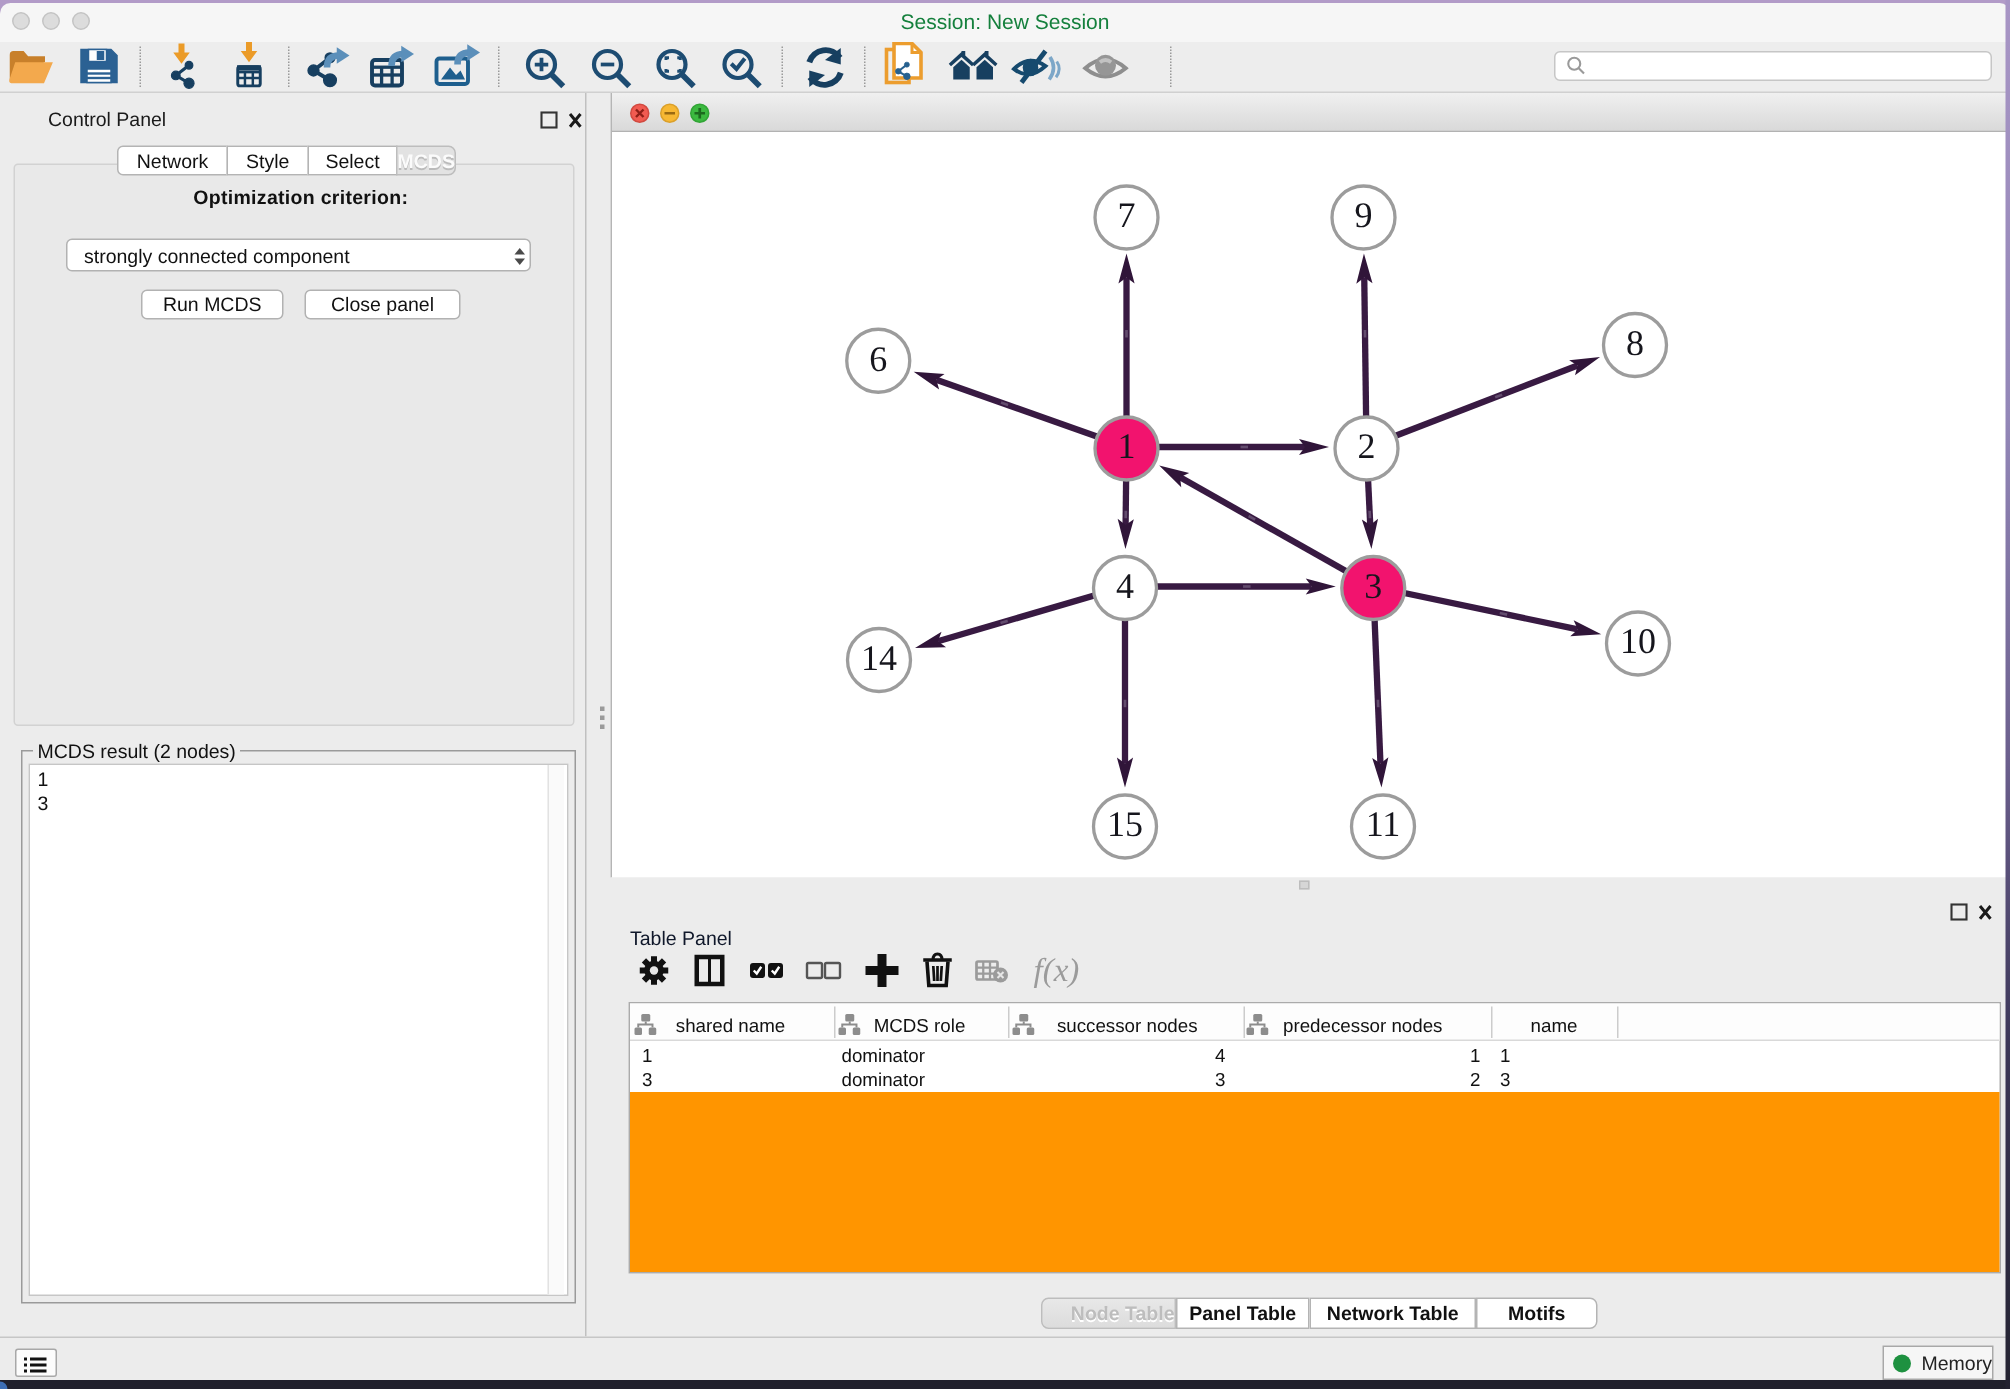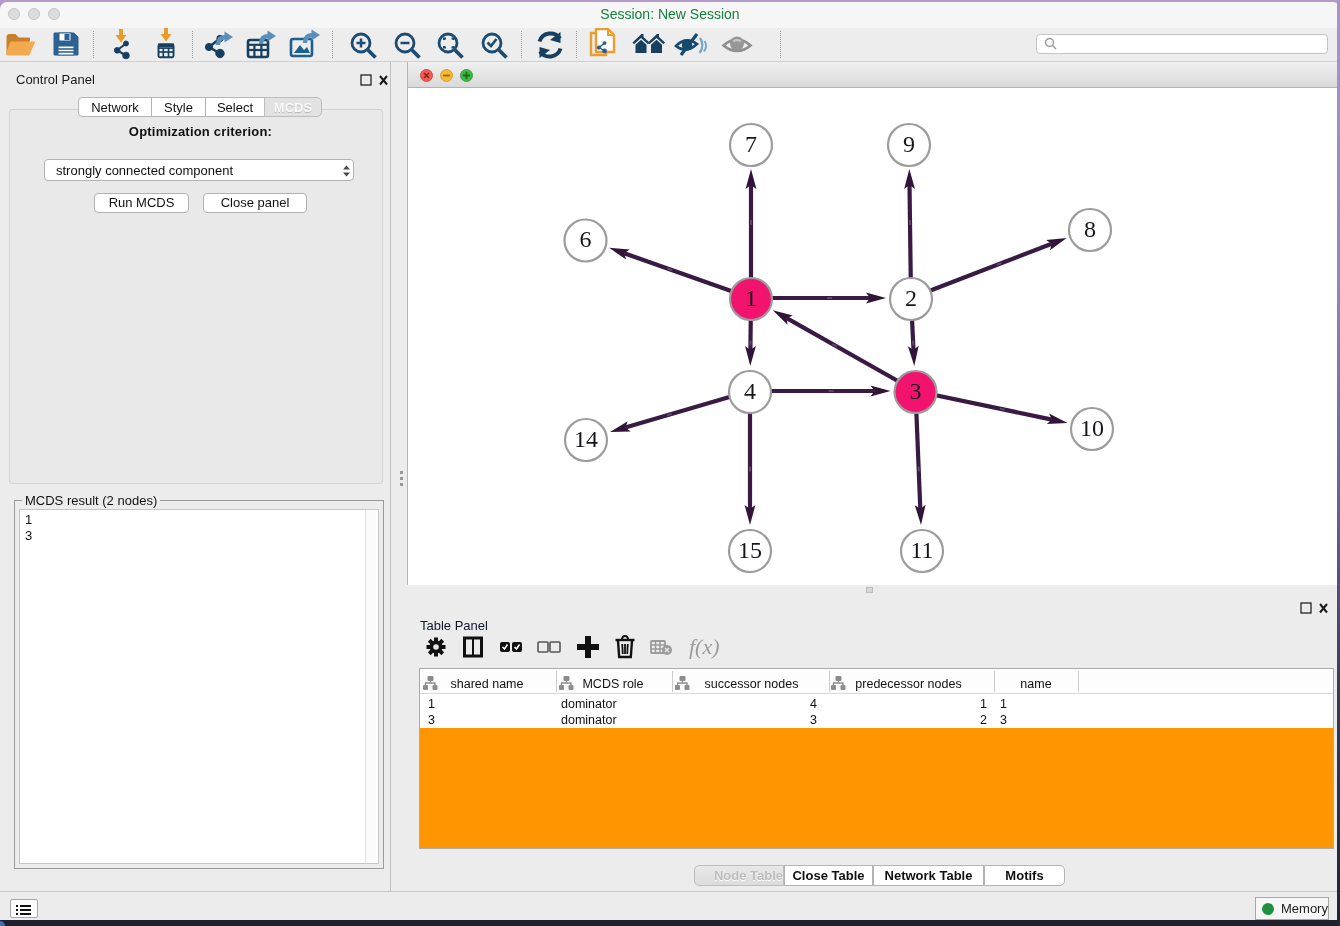--- a/index.html
+++ b/index.html
@@ -9,24 +9,24 @@
 #purple{left:0;top:0;width:1340px;height:14px;background:#b29bc8}
 #titlebar{left:0;top:2px;width:1340px;height:26px;background:#f6f6f6;border-radius:7px 7px 0 0}
 #titlebar2{left:0;top:14px;width:1340px;height:14px;background:#f6f6f6}
 .tl{top:8px;width:12px;height:12px;border-radius:50%;background:#dcdcdc;border:1px solid #c4c4c4}
 #wtitle{left:0;top:6px;width:1340px;text-align:center;font-size:14px;color:#15803d}
 #toolbar{left:0;top:28px;width:1340px;height:34px;background:#ededed;border-bottom:1px solid #d0d0d0}
 .sep{top:31px;height:27px;width:0;border-left:1px dotted #9a9a9a}
 #searchbox{left:1036px;top:34px;width:292px;height:20px;background:#fff;border:1px solid #c6c6c6;border-radius:4px}
 
 #cpanel{left:0;top:62px;width:391px;height:829px;background:#ececec;border-right:1px solid #c0c0c0}
-#cptitle{left:16px;top:72px;font-size:13px;color:#1a1a1a}
+#cptitle{left:32px;top:72px;font-size:13px;color:#1a1a1a}
 .tab{top:97px;height:20px;background:#fff;border:1px solid #b4b4b4;font-size:13px;font-weight:normal;
  color:#111;text-align:center;line-height:19px}
-#tabsel{left:264px;top:97px;width:58px;height:20px;background:#e2e2e2;border:1px solid #bdbdbd;
+#tabsel{left:264px;top:97px;width:40px;height:20px;background:#e2e2e2;border:1px solid #bdbdbd;
  border-radius:0 5px 5px 0;font-size:13px;font-weight:bold;color:#fbfbfb;text-align:center;line-height:19px;text-shadow:0 1px 0 #bbb}
 #cpline{left:0;top:0;width:0;height:0}
 #cpline2{left:0;top:0;width:0;height:0}
 #optlbl{left:0;top:124px;width:401px;text-align:center;font-size:13px;font-weight:bold;letter-spacing:0.2px;color:#111}
 #combo{left:44px;top:159px;width:310px;height:22px;background:#fff;border:1px solid #b2b2b2;
  border-radius:4px;font-size:13px;color:#111;line-height:21px;padding-left:11px}
 .btn{top:193px;height:20px;background:#fff;border:1px solid #b2b2b2;border-radius:4px;
  font-size:13px;color:#111;text-align:center;line-height:18px}
 #fieldset{left:14px;top:500px;width:370px;height:369px;border:1px solid #9a9a9a}
 #fslbl{left:22px;top:493px;background:#ececec;font-size:13px;color:#111;padding:0 3px}
@@ -412,21 +412,21 @@
   <div class="abs cell" style="left:141px;top:28px">dominator</div>
   <div class="abs cell" style="left:141px;top:44px">dominator</div>
   <div class="abs cell" style="left:390px;top:28px">4</div>
   <div class="abs cell" style="left:390px;top:44px">3</div>
   <div class="abs cell" style="left:560px;top:28px">1</div>
   <div class="abs cell" style="left:560px;top:44px">2</div>
   <div class="abs cell" style="left:580px;top:28px">1</div>
   <div class="abs cell" style="left:580px;top:44px">3</div>
   <div class="abs" id="orange"></div>
  </div>
- <div class="abs btab" style="left:377px;width:89px">Close Table</div>
+ <div class="abs btab" style="left:377px;width:89px">Panel Table</div>
  <div class="abs btab" style="left:466px;width:111px">Network Table</div>
  <div class="abs btab" style="left:577px;width:81px;border-radius:0 5px 5px 0">Motifs</div>
  <div class="abs" id="btabsel">Node Table</div>
 </div>
 
 <div class="abs" id="statusbar"></div>
 <div class="abs" id="listbtn"></div>
 <svg class="abs" style="left:16px;top:904px" width="16" height="12" viewBox="0 0 16 12">
  <g stroke="#111" stroke-width="2">
       <line x1="4" y1="2" x2="15" y2="2"></line>

